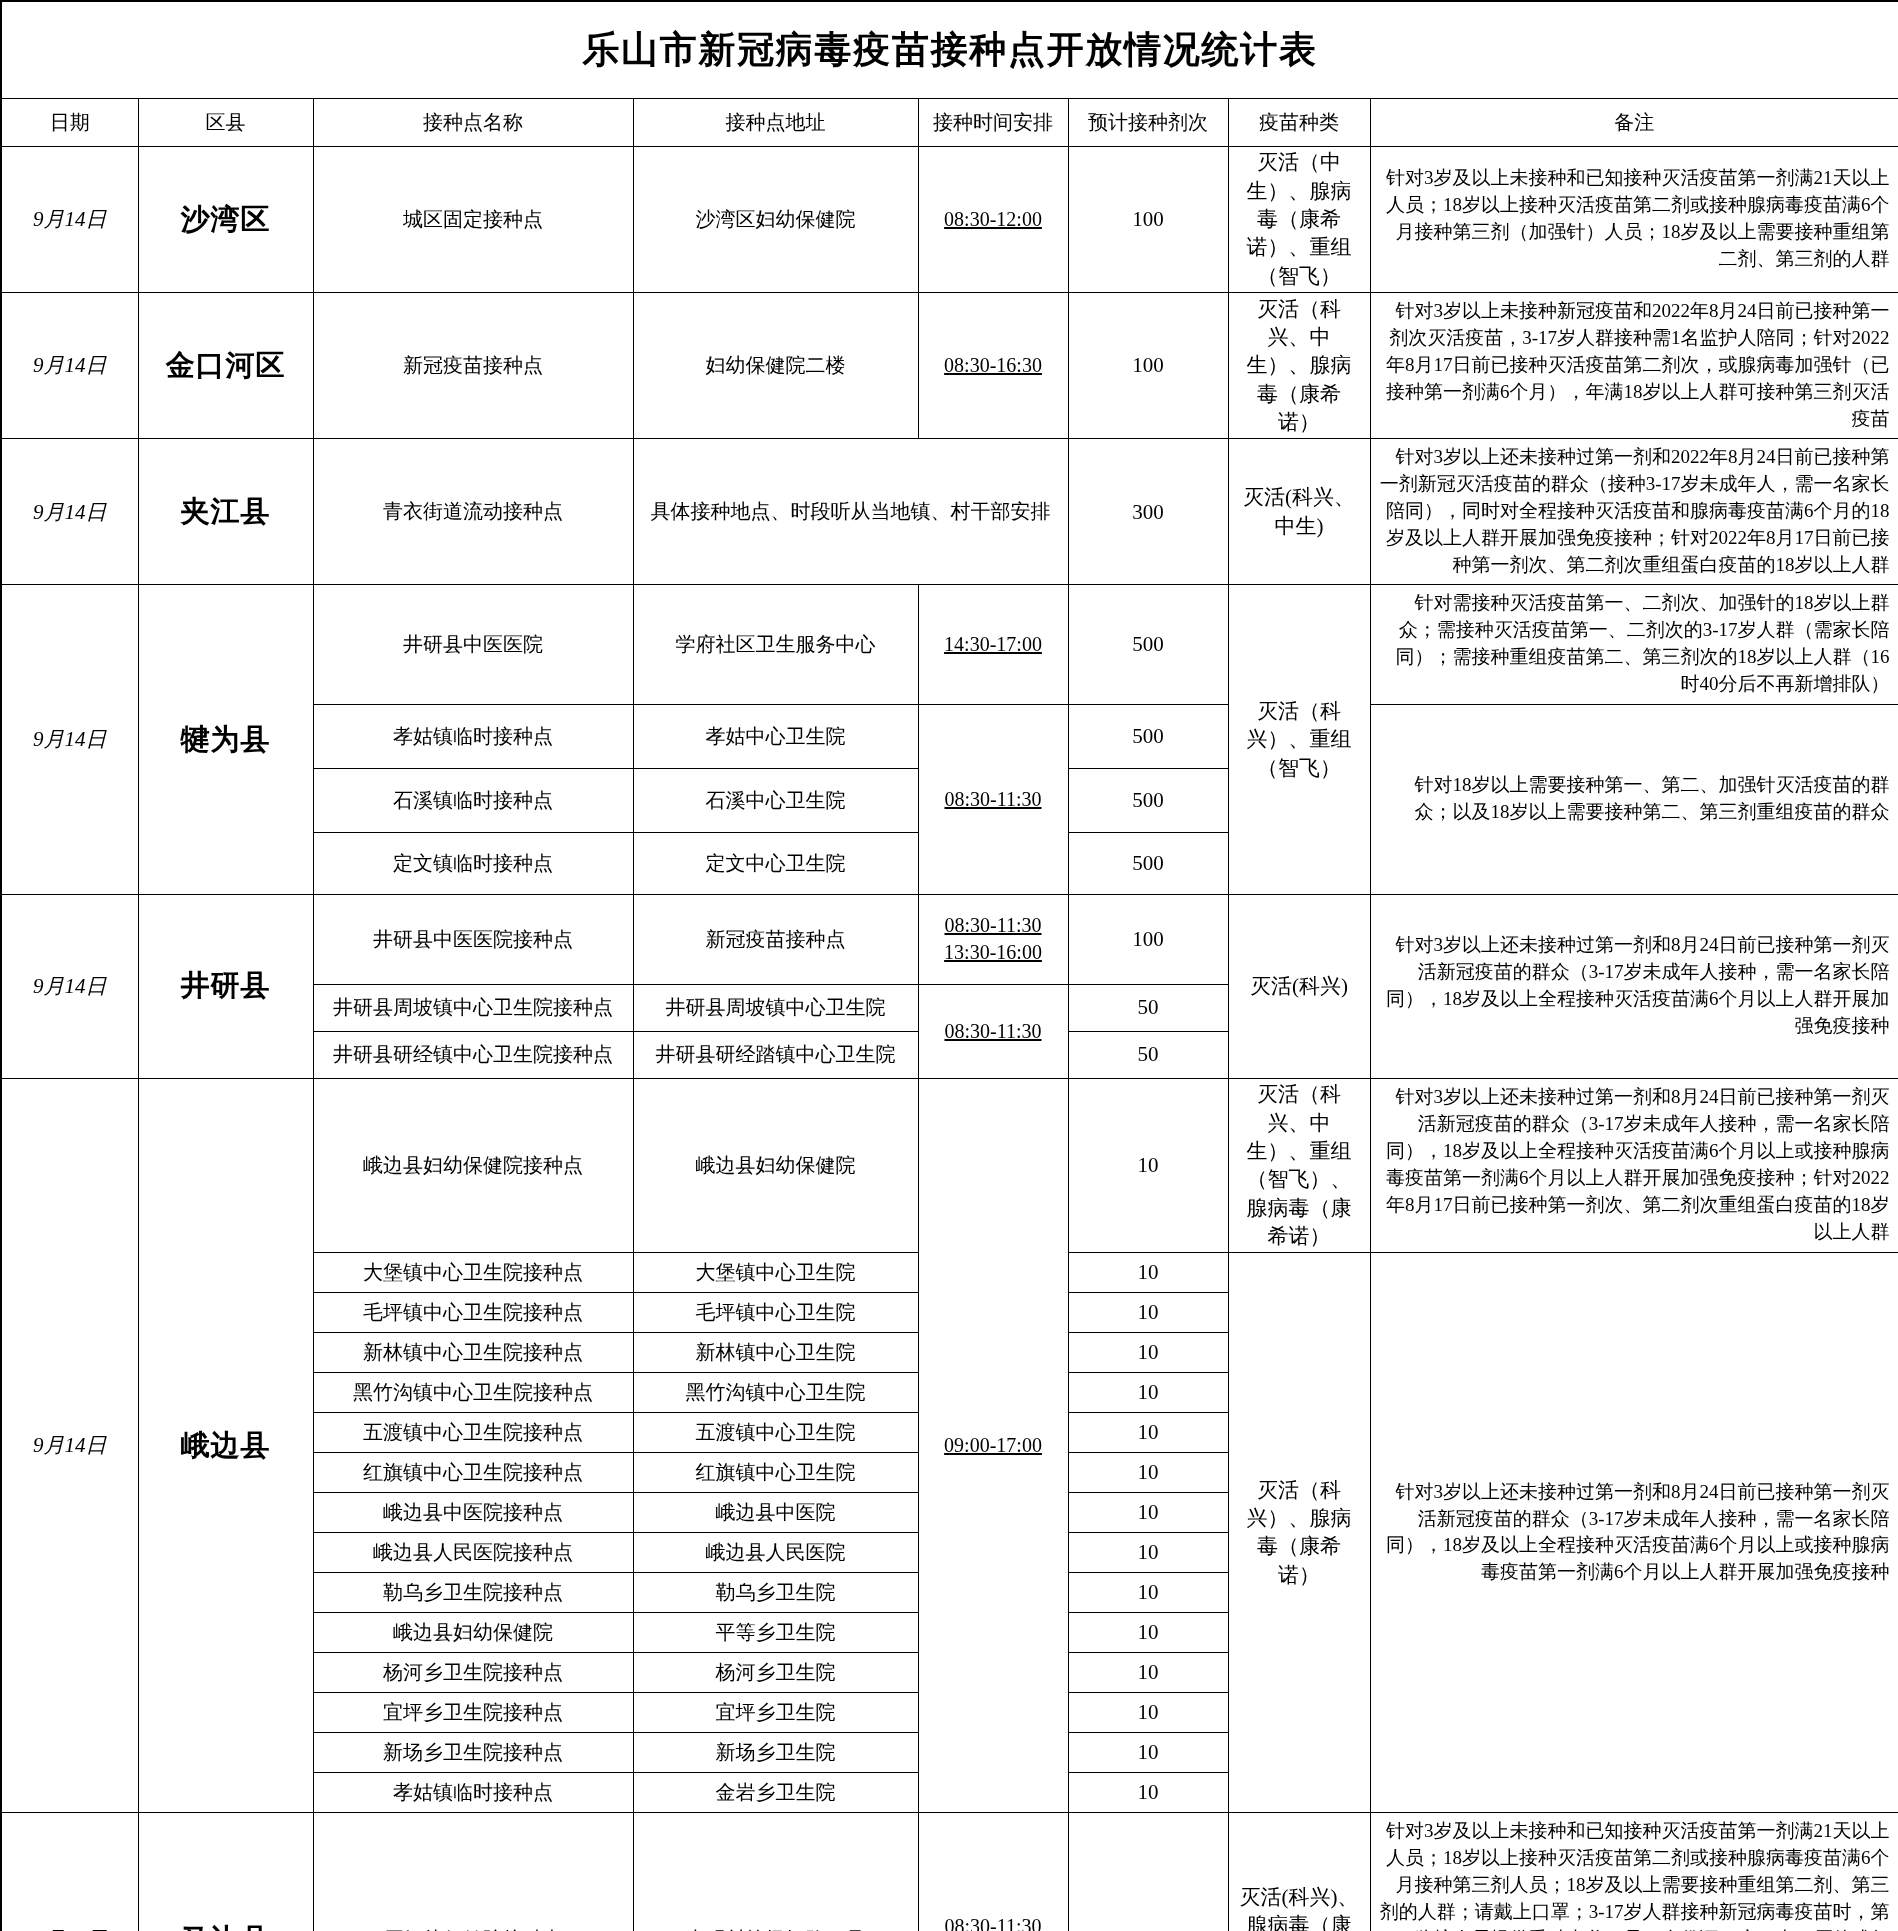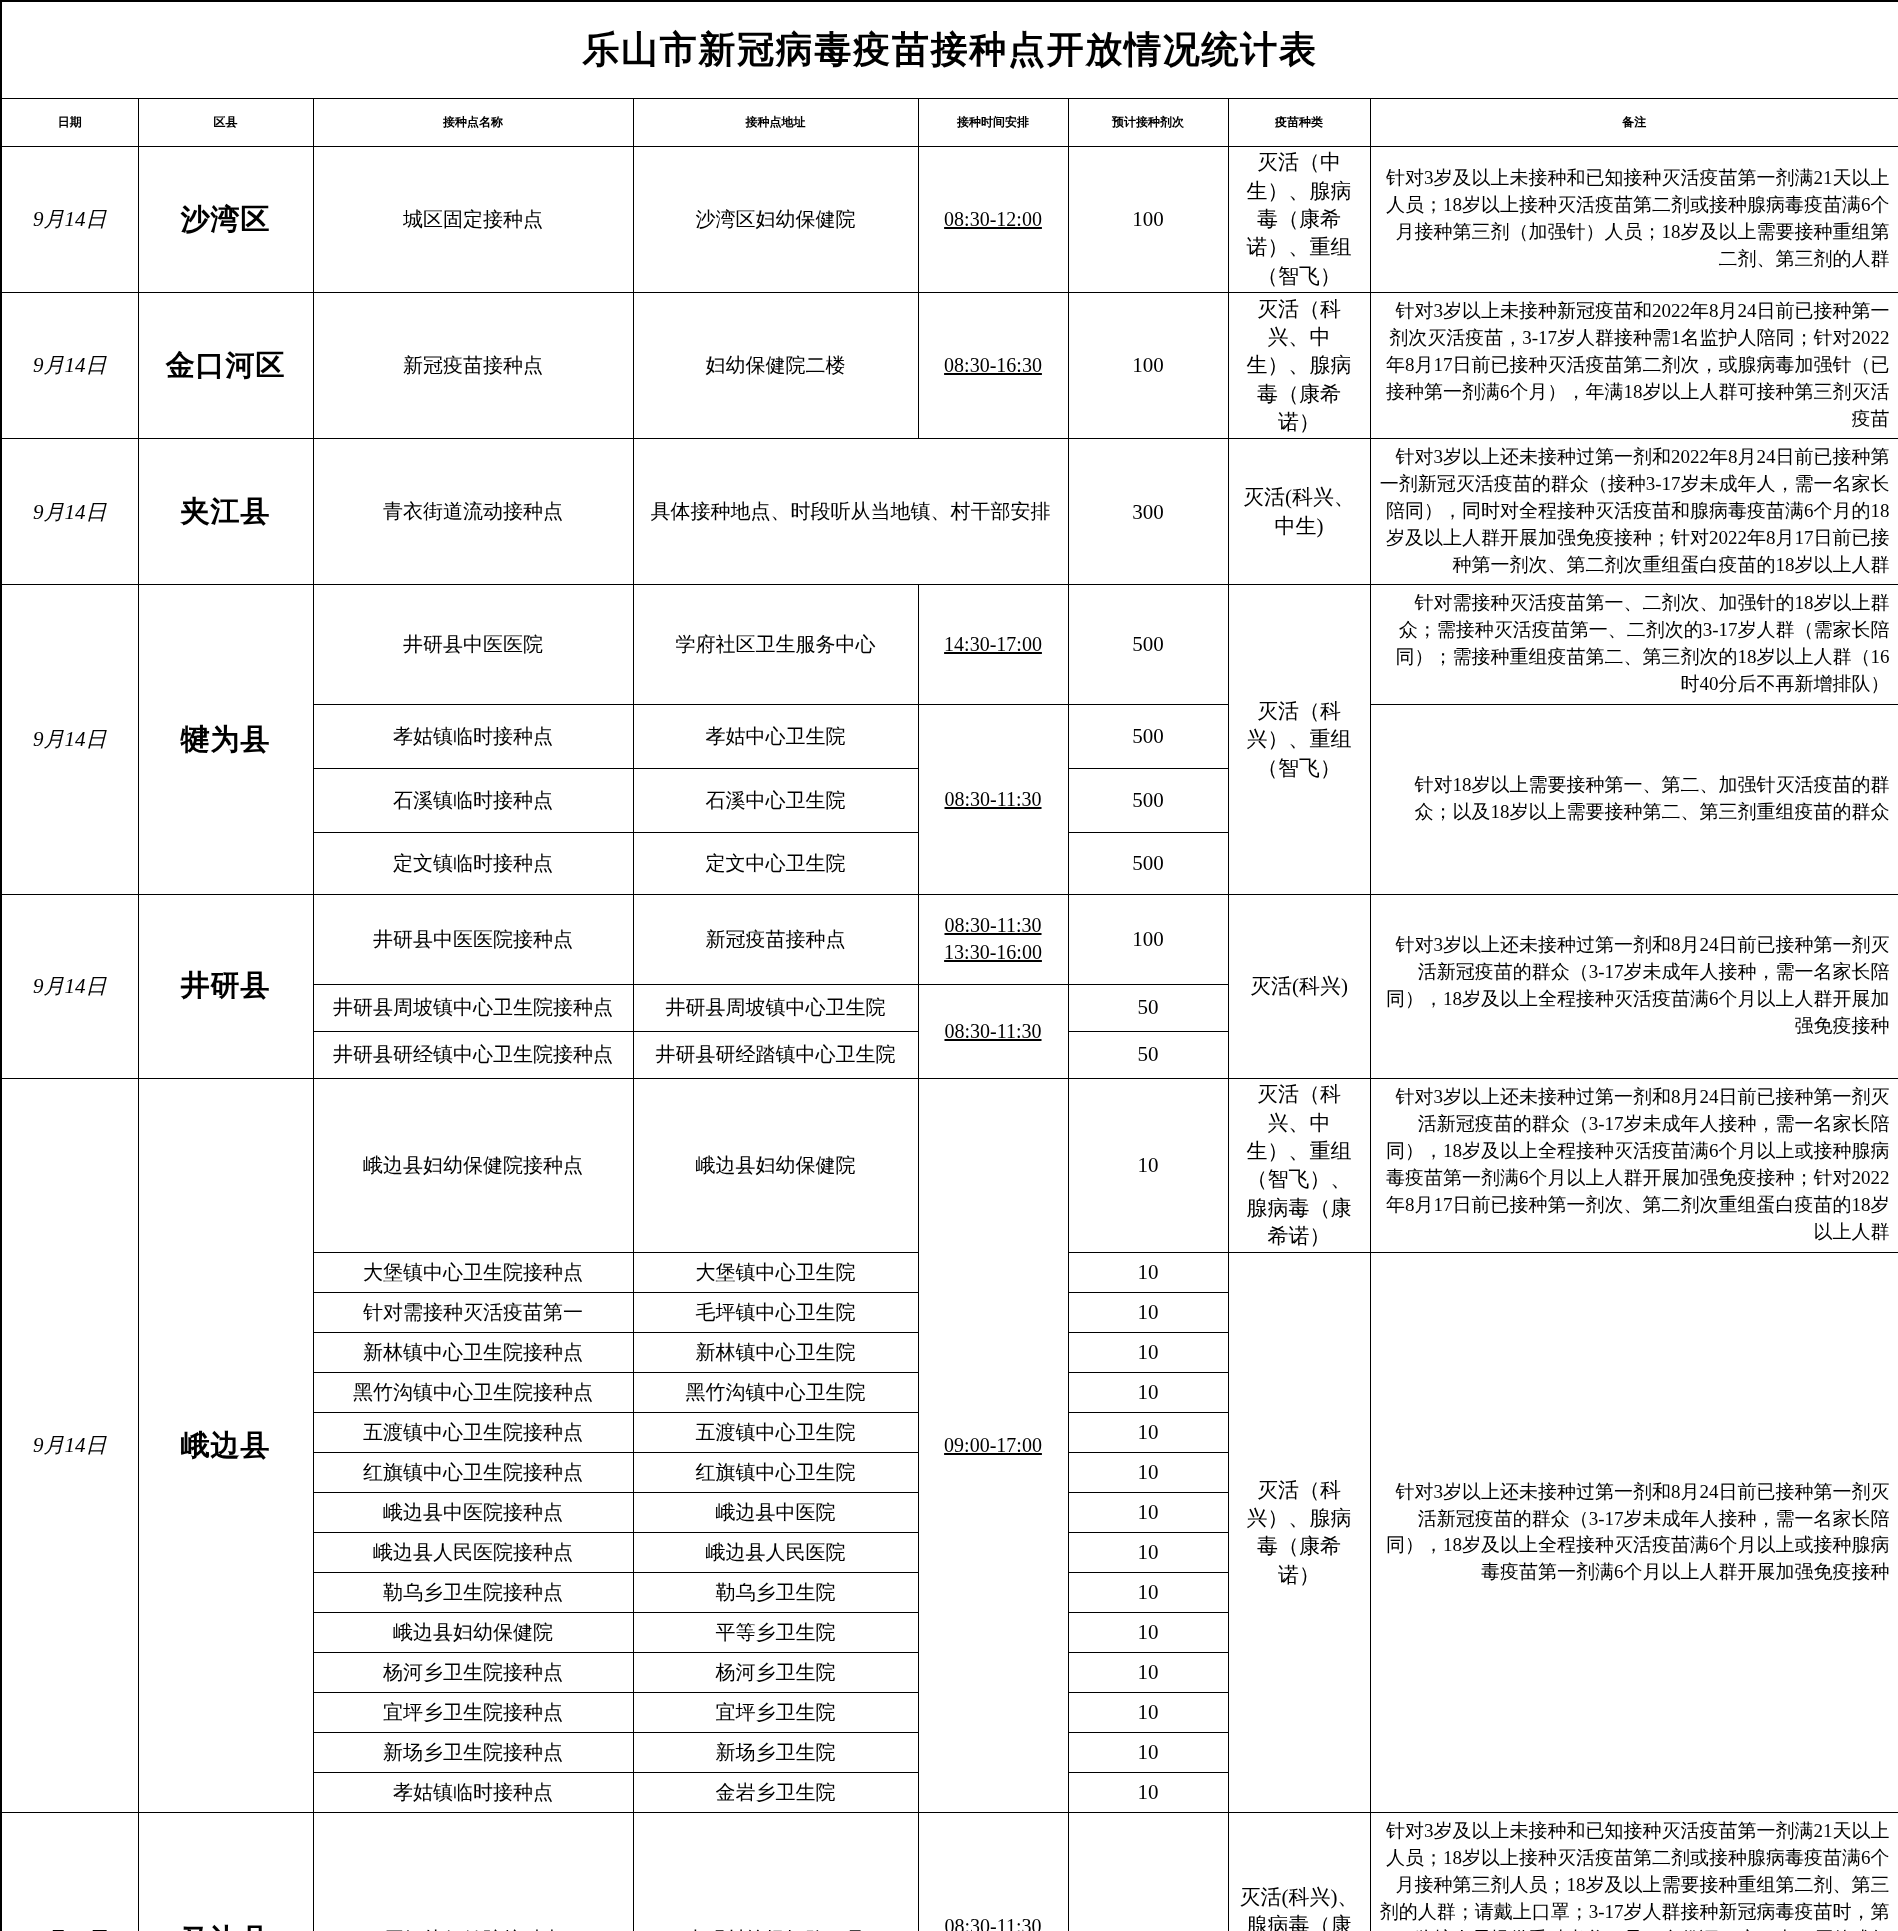--- a/index.html
+++ b/index.html
@@ -1,20 +1,20 @@
 <!DOCTYPE html>
 <html style="font-size:14px"><head>
 <meta charset="utf-8">
 <style>
   html,body{margin:0;padding:0;background:#ffffff;}
   body{width:1898px;font-family:"Liberation Serif","DejaVu Serif",serif;color:#000;}
   table.vax{border-collapse:collapse;table-layout:fixed;width:1898px;border:2.6px solid #000;background:#fff;}
   td{border:1.7px solid #000;text-align:center;vertical-align:middle;padding:1.7px 5.2px;font-size:20px;line-height:1.35;overflow:hidden;word-break:break-all;}
   td.title-cell{font-size:37px;font-weight:bold;height:93px;letter-spacing:1.7px;}
-  td.hdr{font-weight:bold;font-size:12px;height:43px;padding:1.7px 3.5px;}
+  td.hdr{font-weight:normal;font-size:20px;height:43px;padding:1.7px 3.5px;}
   td.date{font-size:21px;font-style:italic;}
   td.county{font-size:29px;font-weight:bold;letter-spacing:0.9px;}
   td.time{font-size:20px;white-space:pre-line;text-decoration:underline;}
   td.doses{font-size:21px;}
   td.vaccine{font-size:21px;padding:1.7px 10.4px;}
   td.remark{text-align:right;font-size:19px;line-height:1.42;padding:5.2px 8.6px;word-break:break-all;}
 </style>
 </head>
 <body>
 
@@ -140,21 +140,21 @@
       <td class="remark">针对3岁以上还未接种过第一剂和8月24日前已接种第一剂灭活新冠疫苗的群众（3-17岁未成年人接种，需一名家长陪同），18岁及以上全程接种灭活疫苗满6个月以上或接种腺病毒疫苗第一剂满6个月以上人群开展加强免疫接种；针对2022年8月17日前已接种第一剂次、第二剂次重组蛋白疫苗的18岁以上人群</td>
     </tr>
     <tr style="height:40px">
       <td>大堡镇中心卫生院接种点</td>
       <td>大堡镇中心卫生院</td>
       <td class="doses">10</td>
       <td class="vaccine" rowspan="14">灭活（科兴）、腺病毒（康希诺）</td>
       <td class="remark" rowspan="14">针对3岁以上还未接种过第一剂和8月24日前已接种第一剂灭活新冠疫苗的群众（3-17岁未成年人接种，需一名家长陪同），18岁及以上全程接种灭活疫苗满6个月以上或接种腺病毒疫苗第一剂满6个月以上人群开展加强免疫接种</td>
     </tr>
     <tr style="height:40px">
-      <td>针对需接种灭活疫苗第一</td>
+      <td>毛坪镇中心卫生院接种点</td>
       <td>毛坪镇中心卫生院</td>
       <td class="doses">10</td>
     </tr>
     <tr style="height:40px">
       <td>新林镇中心卫生院接种点</td>
       <td>新林镇中心卫生院</td>
       <td class="doses">10</td>
     </tr>
     <tr style="height:40px">
       <td>黑竹沟镇中心卫生院接种点</td>

